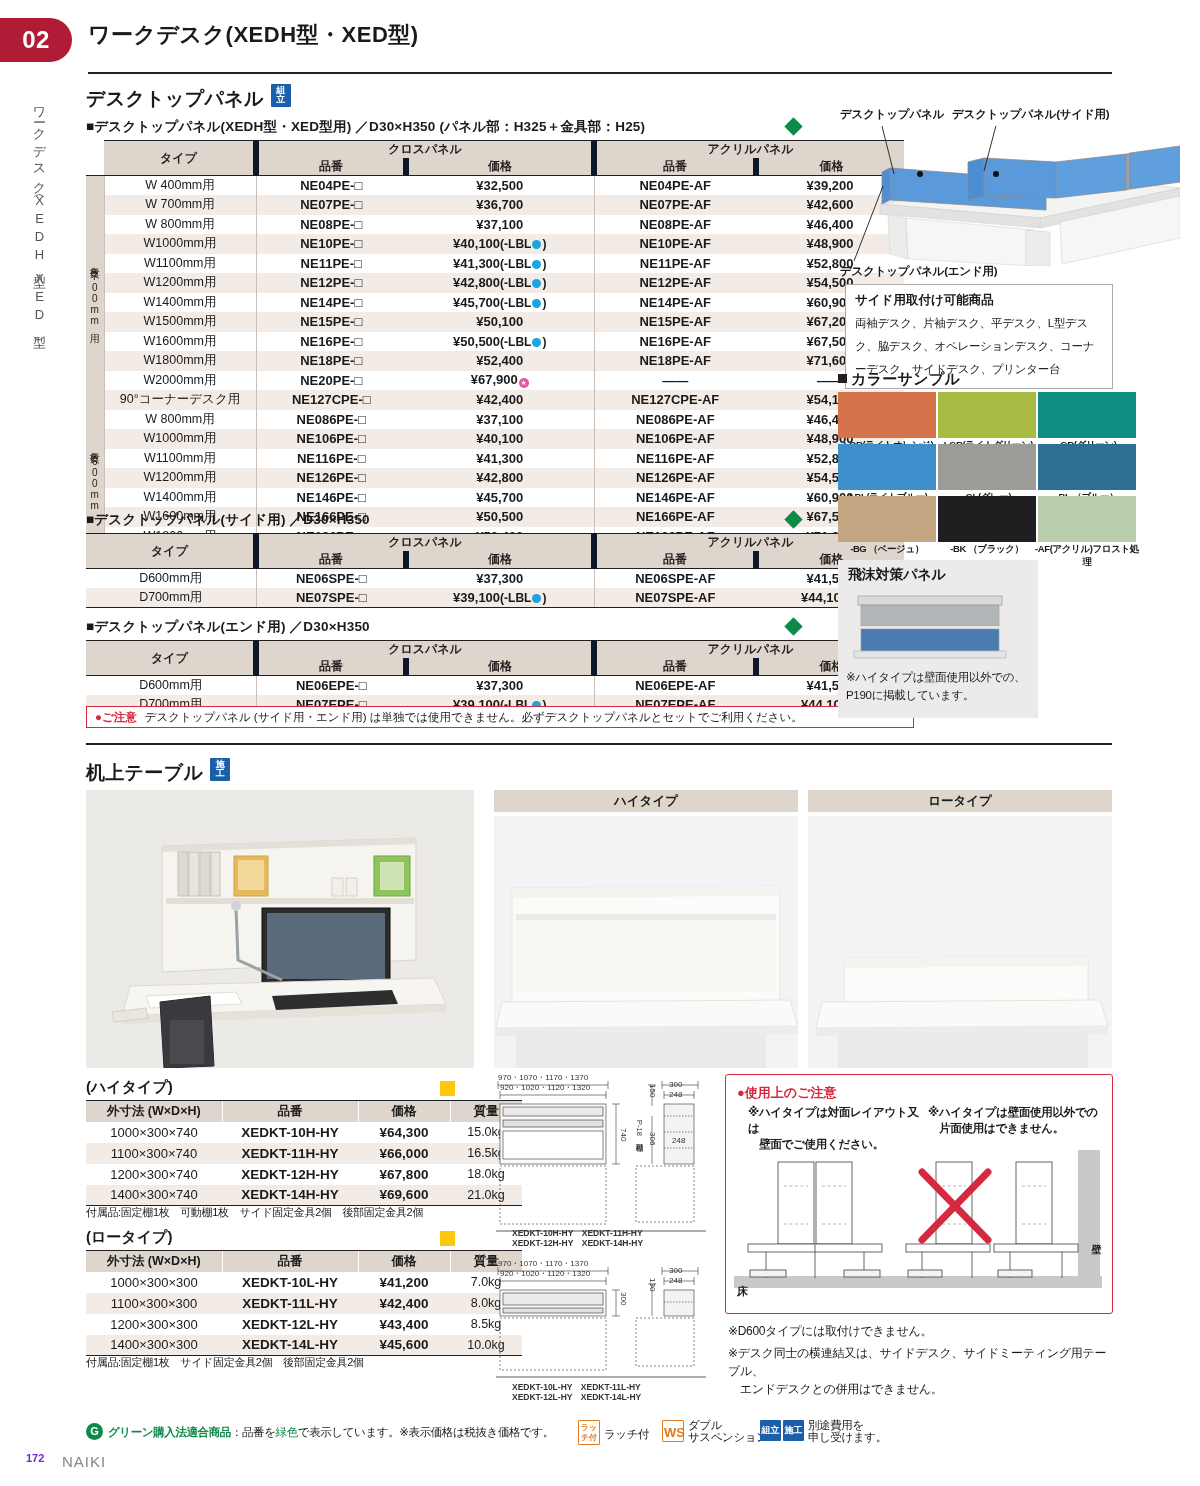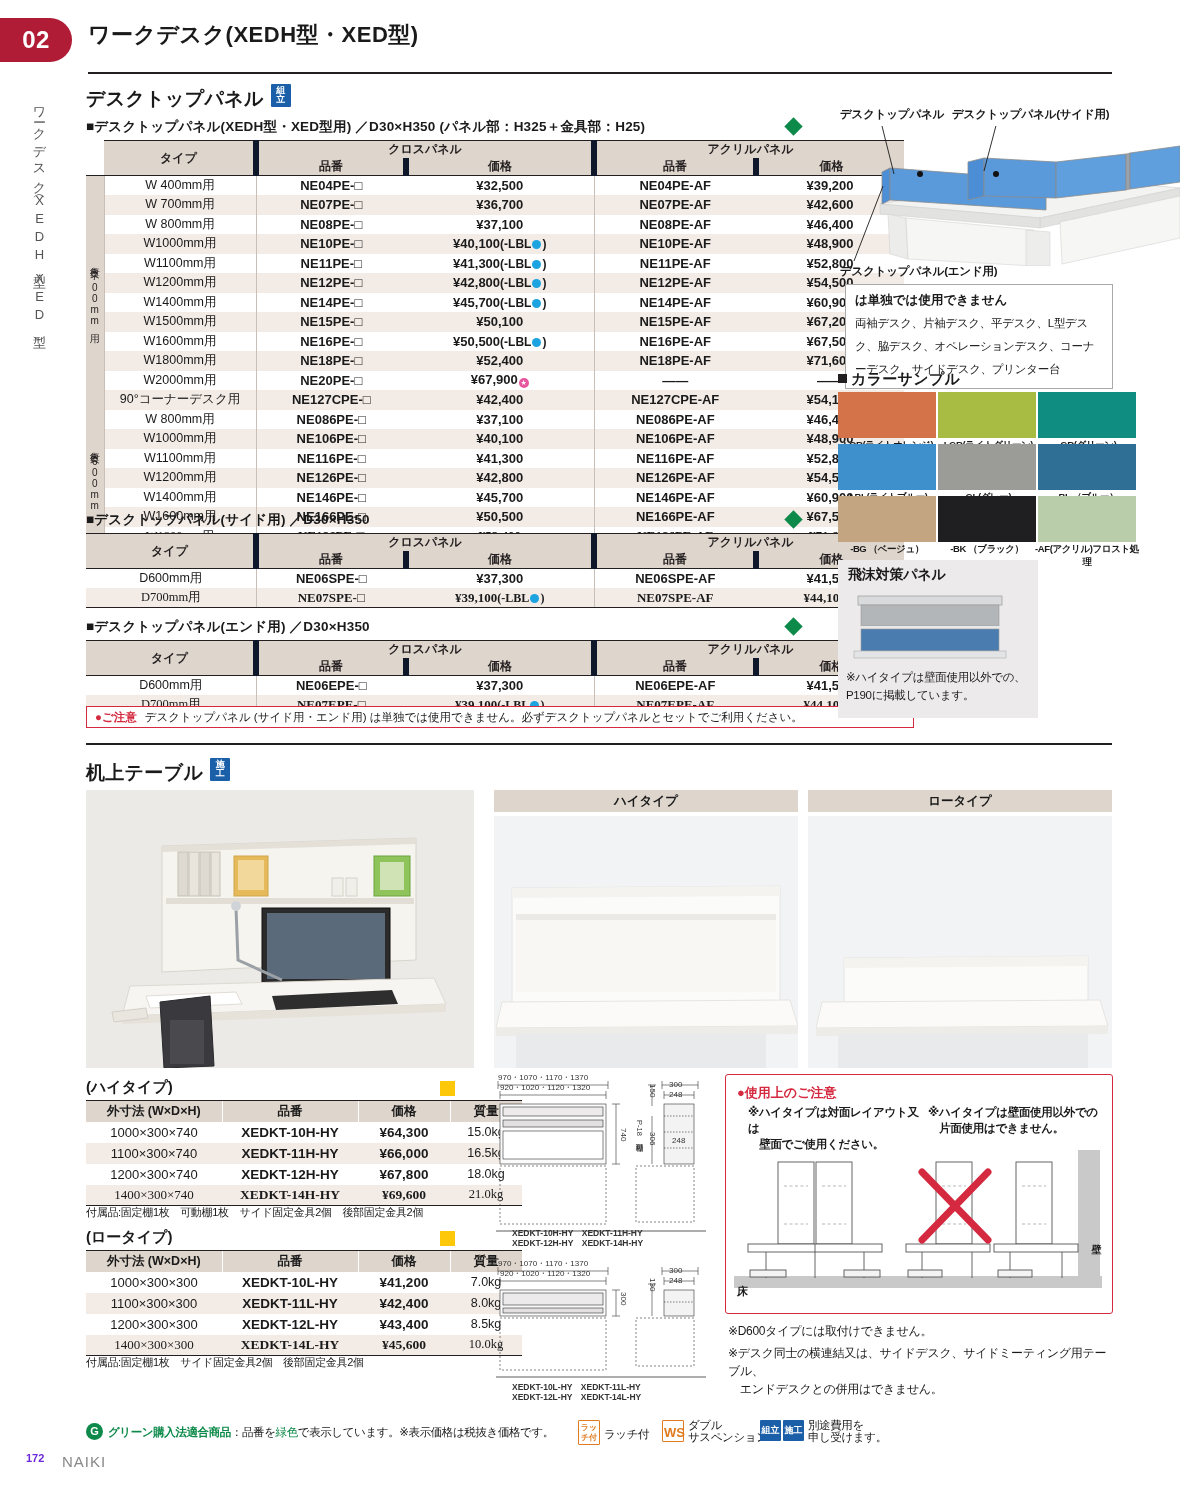--- a/index.html
+++ b/index.html
@@ -61,21 +61,21 @@
   .row-b { background:#f2ebe6; }
   .c-type { text-align:center; font-size:12.5px; height:19.5px; }
   .c-code { text-align:center; font-weight:bold; font-size:13px; }
   .c-price{ text-align:center; font-weight:bold; font-size:13px; }
   .v-label {
     background:#ded5cc; width:16px; text-align:center; font-size:10px;
     writing-mode:vertical-rl; text-orientation:upright; letter-spacing:0px;
     line-height:15px; color:#231f20;
   }
   .topline { border-top:1.6px solid #231f20; }
-  .botline { border-bottom:1.6px solid #231f20;font-family:Liberation Serif, serif; }
+  .botline { border-bottom:1.6px solid #231f20; }
   .dot-blue { display:inline-block; width:9px; height:9px; border-radius:50%;
               background:#1ca3e0; vertical-align:-1px; margin:0 1px; }
   .dot-pink { display:inline-block; width:10px; height:10px; border-radius:50%;
               background:#e8559f; vertical-align:-1px; margin-left:1px;
               color:#fff; font-size:7px; line-height:10px; text-align:center; }
   .vsep { border-left:1px solid #c9bfb6; }
   
   .caution {
     position:absolute; border:1.3px solid #d4293f; background:#fff;
     font-size:11.5px; display:flex; align-items:center; padding:0 8px;
@@ -402,21 +402,21 @@
   <polygon points="280,27 330,20 330,56 280,63" fill="#5f9fdd" stroke="#8c8c8c" stroke-width="0.8"></polygon>
 
   <line x1="30" y1="-8" x2="44" y2="48" stroke="#1a1a1a" stroke-width="0.9"></line>
   <circle cx="70" cy="48" r="3" fill="#111"></circle>
   <line x1="148" y1="-8" x2="134" y2="45" stroke="#1a1a1a" stroke-width="0.9"></line>
   <circle cx="146" cy="48" r="3" fill="#111"></circle>
   <line x1="33" y1="60" x2="4" y2="135" stroke="#1a1a1a" stroke-width="0.9"></line>
 </svg>
 
 <div class="info-box" style="left:845px; top:284px; width:268px;">
-  <div class="t">は単独では使用できません</div>
+  <div class="t">サイド用取付け可能商品</div>
   <div class="b">両袖デスク、片袖デスク、平デスク、L型デスク、脇デスク、オペレーションデスク、コーナーデスク、サイドデスク、プリンター台</div>
 </div>
 
 <div class="sec-h" style="left:838px; top:370px; font-size:15px;">
   <span class="sq"></span><span>カラーサンプル</span>
 </div>
 
 <div id="swatch-area" style="position:absolute; left:838px; top:392px; width:300px; height:150px;">
     <div class="swatch" style="left: 0px; top: 0px; background: rgb(212, 114, 74); position: absolute;"></div>
     <div class="sw-lab" style="left: -6px; top: 47px; position: absolute;">-LOR(ライトオレンジ)</div>

